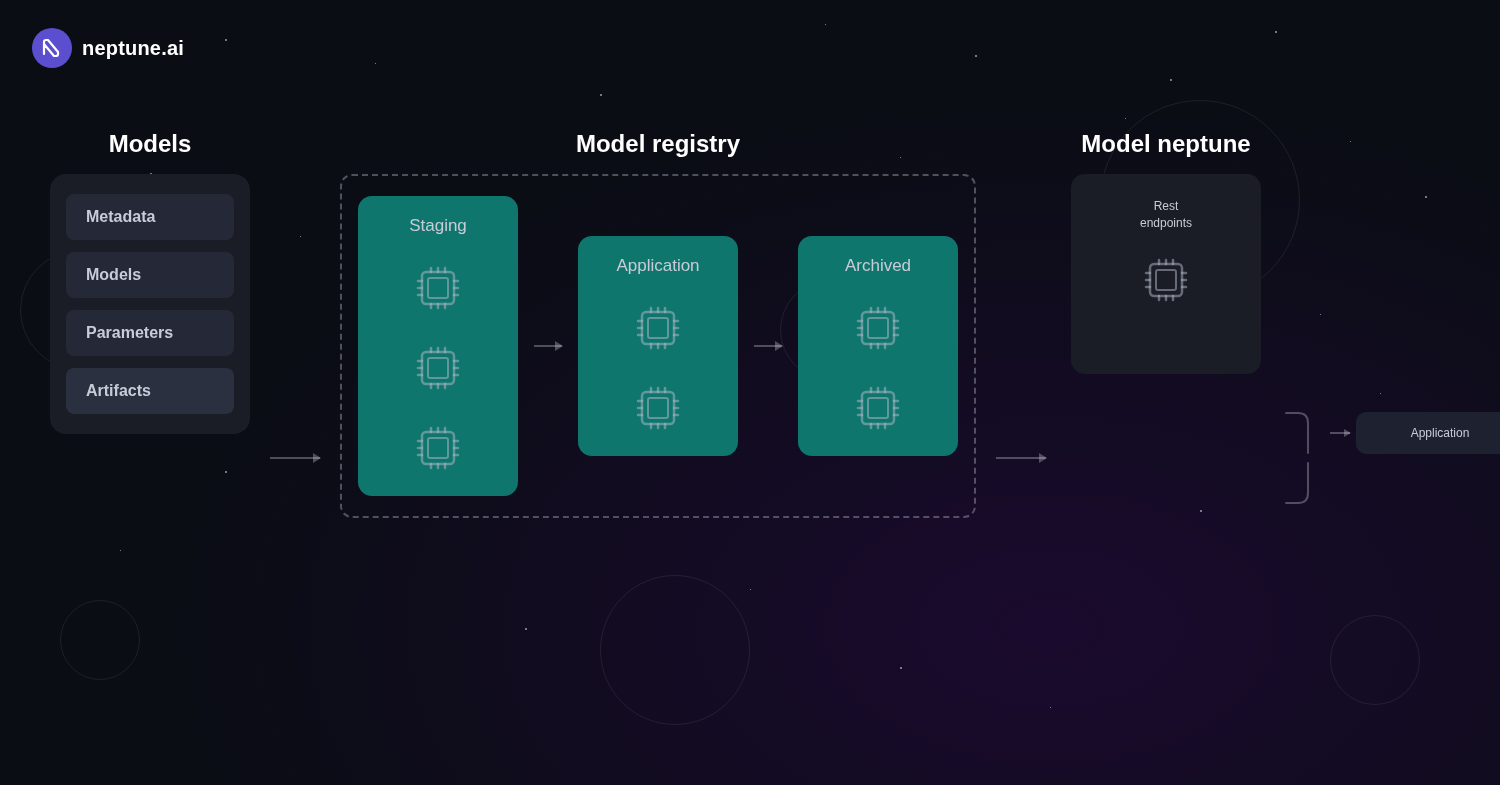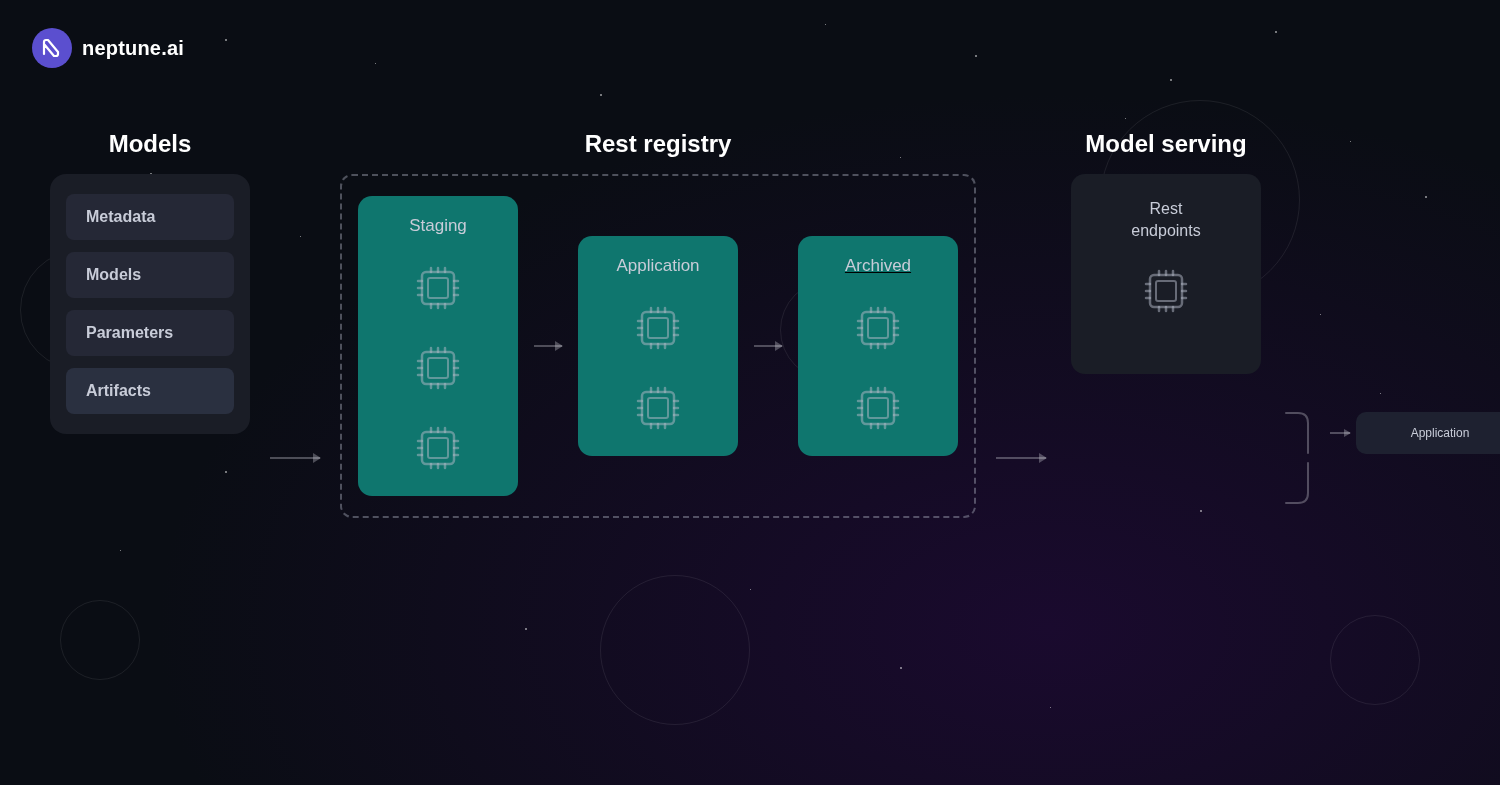--- a/index.html
+++ b/index.html
@@ -210,21 +210,21 @@
       display: flex;
       flex-direction: column;
       align-items: center;
       gap: 20px;
       width: 190px;
       min-height: 200px;
     }
 
     .serving-title {
       color: #c8ccd8;
-      font-size: 16px;
+      font-size: 12px;
       font-weight: 400;
       text-align: center;
       line-height: 1.4;
     }
 
     
     .output-section {
       display: flex;
       flex-direction: column;
       gap: 16px;
@@ -350,21 +350,21 @@
       <div class="menu-item">Parameters</div>
       <div class="menu-item active">Artifacts</div>
     </div>
   </div>
 
   <div class="arrow-container" style="padding-top:80px;">
     <div class="arrow-line" style="width:50px;"></div>
   </div>
 
   <div class="registry-section" style="align-self:flex-start; margin-top:0px;">
-    <div class="section-title">Rest registry</div>
+    <div class="section-title">Model registry</div>
     <div class="registry-box">
 
       <div class="stage-panel">
         <div class="stage-title">Staging</div>
 
         <svg class="cpu-icon" viewBox="0 0 56 56" fill="none" xmlns="http://www.w3.org/2000/svg">
           <rect x="12" y="12" width="32" height="32" rx="4" stroke="rgba(180,185,200,0.5)" stroke-width="2.5" fill="none"></rect>
           <rect x="18" y="18" width="20" height="20" rx="2" stroke="rgba(180,185,200,0.5)" stroke-width="2" fill="none"></rect>
           <line x1="21" y1="8" x2="21" y2="12" stroke="rgba(180,185,200,0.5)" stroke-width="2.5" stroke-linecap="round"></line>
           <line x1="28" y1="8" x2="28" y2="12" stroke="rgba(180,185,200,0.5)" stroke-width="2.5" stroke-linecap="round"></line>
@@ -452,21 +452,21 @@
           <line x1="44" y1="21" x2="48" y2="21" stroke="rgba(180,185,200,0.5)" stroke-width="2.5" stroke-linecap="round"></line>
           <line x1="44" y1="28" x2="48" y2="28" stroke="rgba(180,185,200,0.5)" stroke-width="2.5" stroke-linecap="round"></line>
           <line x1="44" y1="35" x2="48" y2="35" stroke="rgba(180,185,200,0.5)" stroke-width="2.5" stroke-linecap="round"></line>
         </svg>
       </div>
 
       <div class="registry-arrow">
         <div class="registry-arrow-line"></div>
       </div>
 
-      <div class="stage-panel" style="min-height:220px; justify-content:flex-start; gap:24px;text-decoration:underline;">
+      <div class="stage-panel" style="min-height:220px; justify-content:flex-start; gap:24px;">
         <div class="stage-title">Archived</div>
         <svg class="cpu-icon" viewBox="0 0 56 56" fill="none" xmlns="http://www.w3.org/2000/svg">
           <rect x="12" y="12" width="32" height="32" rx="4" stroke="rgba(180,185,200,0.5)" stroke-width="2.5" fill="none"></rect>
           <rect x="18" y="18" width="20" height="20" rx="2" stroke="rgba(180,185,200,0.5)" stroke-width="2" fill="none"></rect>
           <line x1="21" y1="8" x2="21" y2="12" stroke="rgba(180,185,200,0.5)" stroke-width="2.5" stroke-linecap="round"></line>
           <line x1="28" y1="8" x2="28" y2="12" stroke="rgba(180,185,200,0.5)" stroke-width="2.5" stroke-linecap="round"></line>
           <line x1="35" y1="8" x2="35" y2="12" stroke="rgba(180,185,200,0.5)" stroke-width="2.5" stroke-linecap="round"></line>
           <line x1="21" y1="44" x2="21" y2="48" stroke="rgba(180,185,200,0.5)" stroke-width="2.5" stroke-linecap="round"></line>
           <line x1="28" y1="44" x2="28" y2="48" stroke="rgba(180,185,200,0.5)" stroke-width="2.5" stroke-linecap="round"></line>
           <line x1="35" y1="44" x2="35" y2="48" stroke="rgba(180,185,200,0.5)" stroke-width="2.5" stroke-linecap="round"></line>
@@ -495,21 +495,21 @@
         </svg>
       </div>
     </div>
   </div>
 
   <div class="arrow-container" style="padding-top:80px;">
     <div class="arrow-line" style="width:50px;"></div>
   </div>
 
   <div class="serving-section" style="align-self:flex-start; margin-top:0px;">
-    <div class="section-title">Model serving</div>
+    <div class="section-title">Model neptune</div>
     <div class="serving-panel">
       <div class="serving-title" style="white-space:pre-line;">Rest
 endpoints</div>
       <svg class="cpu-icon" viewBox="0 0 56 56" fill="none" xmlns="http://www.w3.org/2000/svg">
         <rect x="12" y="12" width="32" height="32" rx="4" stroke="rgba(180,185,200,0.5)" stroke-width="2.5" fill="none"></rect>
         <rect x="18" y="18" width="20" height="20" rx="2" stroke="rgba(180,185,200,0.5)" stroke-width="2" fill="none"></rect>
         <line x1="21" y1="8" x2="21" y2="12" stroke="rgba(180,185,200,0.5)" stroke-width="2.5" stroke-linecap="round"></line>
         <line x1="28" y1="8" x2="28" y2="12" stroke="rgba(180,185,200,0.5)" stroke-width="2.5" stroke-linecap="round"></line>
         <line x1="35" y1="8" x2="35" y2="12" stroke="rgba(180,185,200,0.5)" stroke-width="2.5" stroke-linecap="round"></line>
         <line x1="21" y1="44" x2="21" y2="48" stroke="rgba(180,185,200,0.5)" stroke-width="2.5" stroke-linecap="round"></line>

